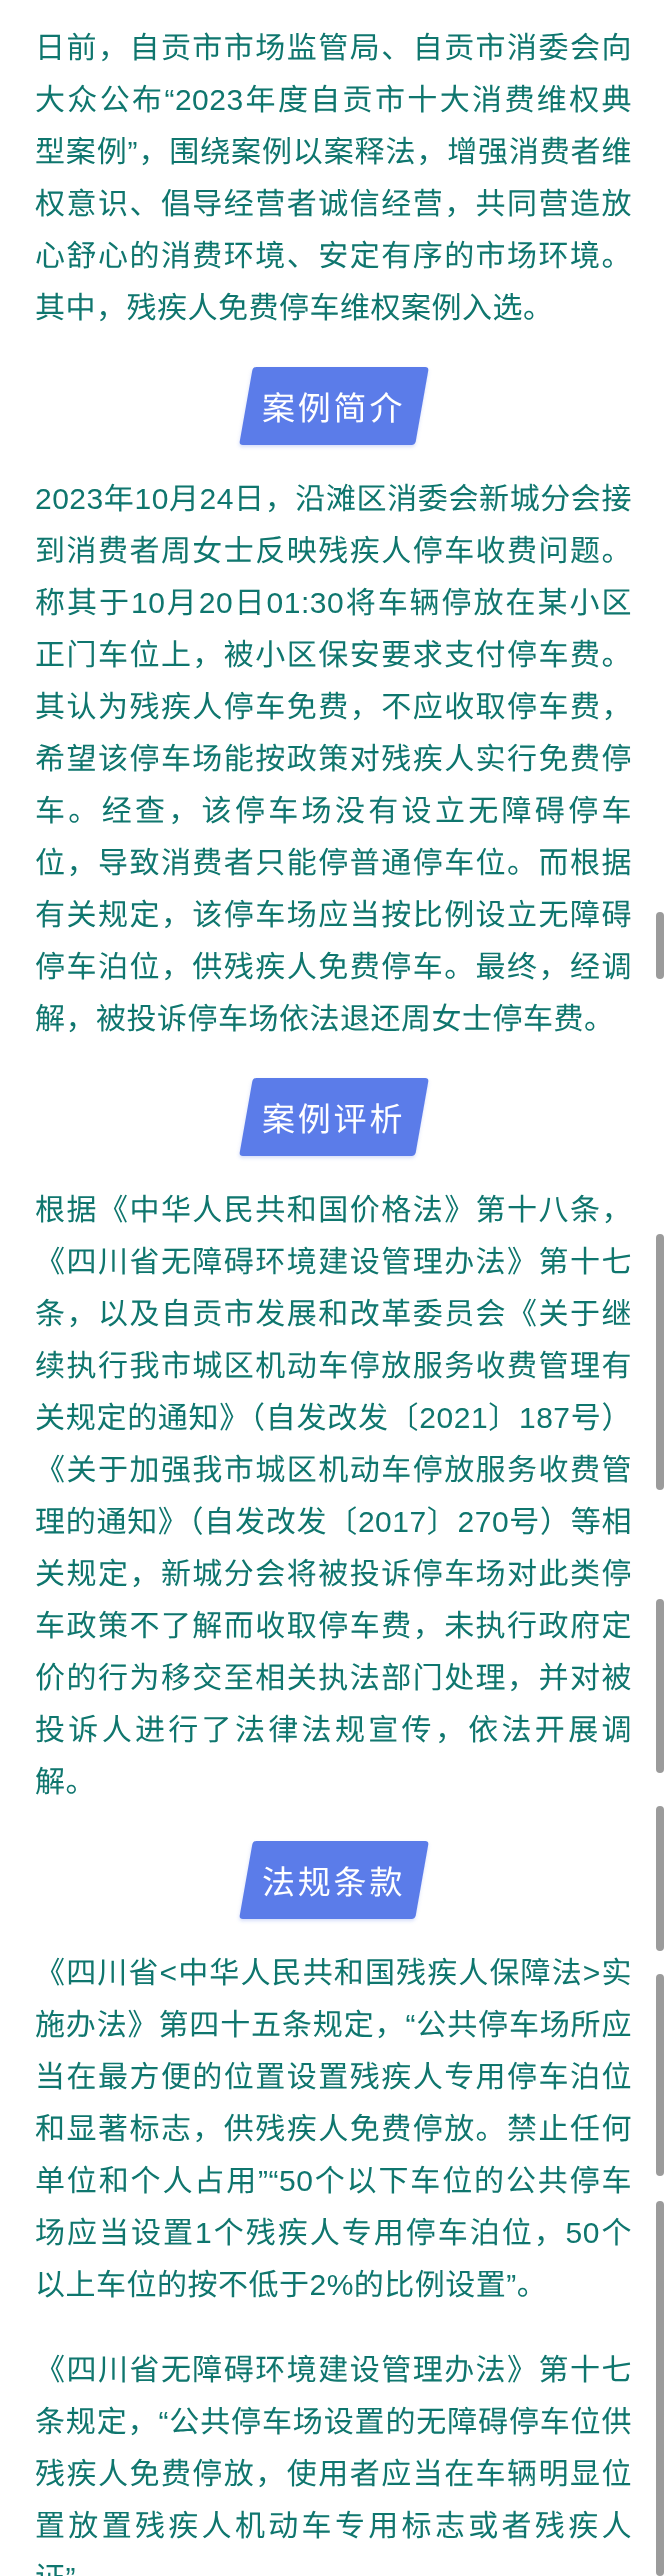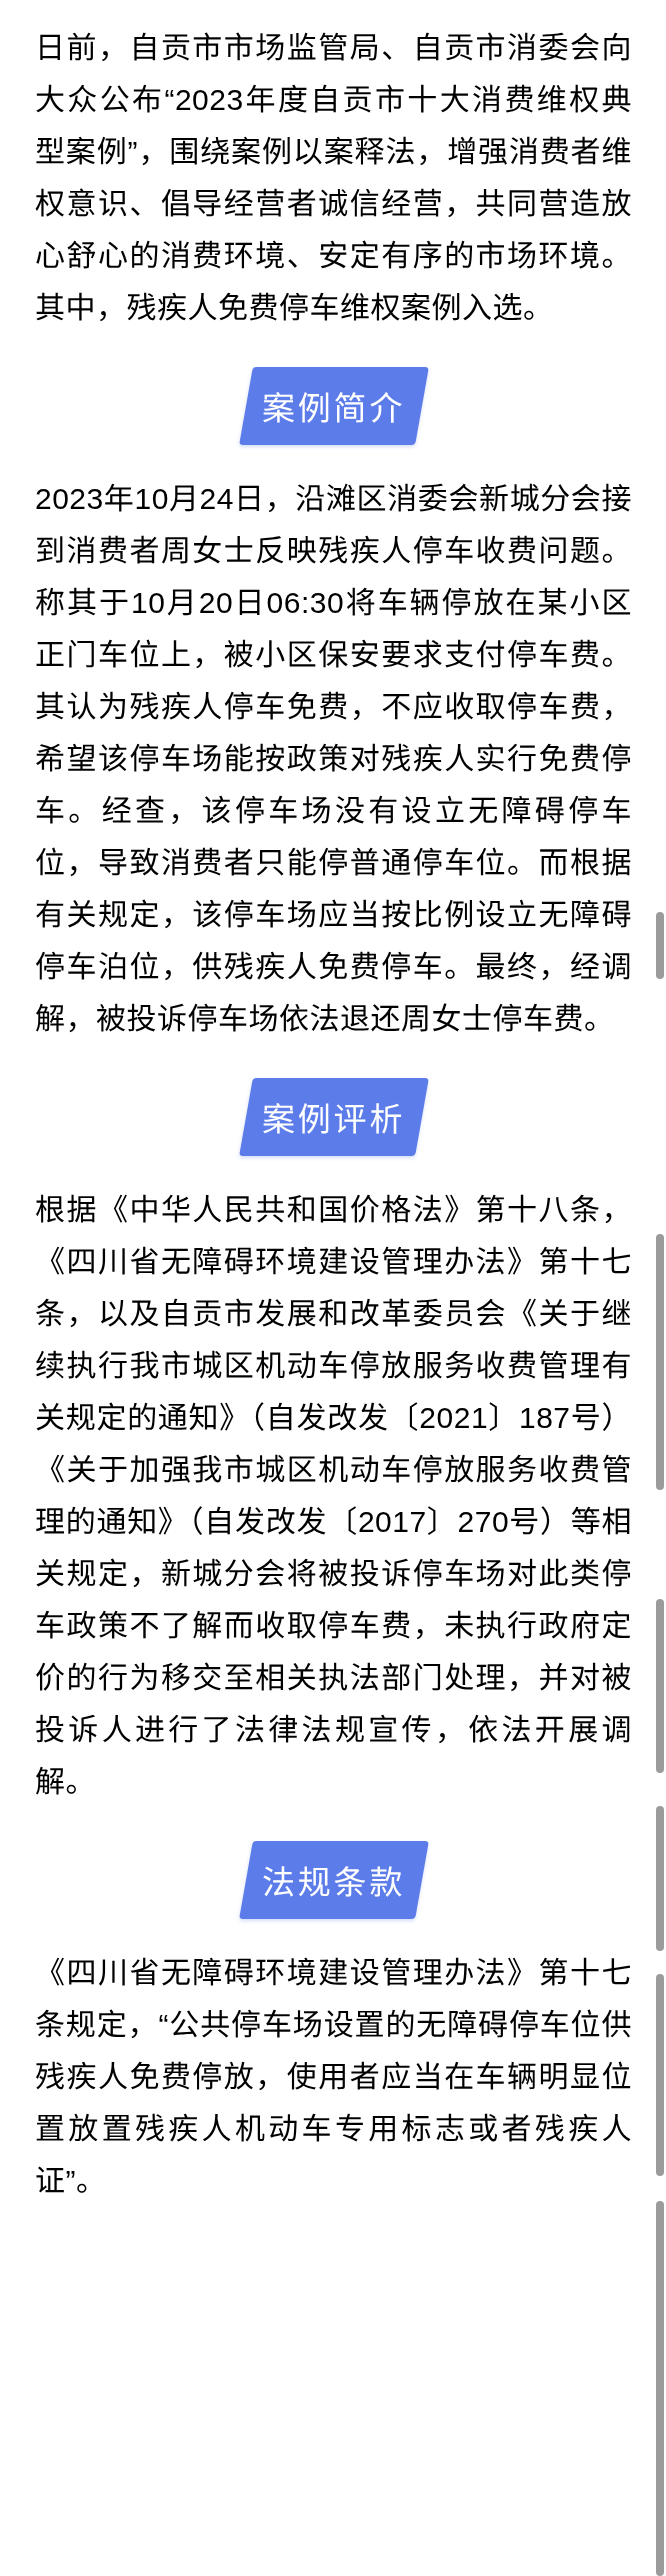--- a/index.html
+++ b/index.html
@@ -14,21 +14,21 @@
     min-height: 2576px;
     background: #ffffff;
     box-sizing: border-box;
     padding: 22px 35px 1.9px 35px;
     overflow: hidden;
   }
   .body-text {
     margin: 0 0 33px 0;
     font-size: 30px;
     line-height: 52px;
-    color: #000000;
+    color: #0f766e;
     text-align: justify;
     letter-spacing: 0.5px;
     word-break: break-all;
   }
   .badge {
     width: 176px;
     height: 78px;
     margin: 33px auto 28px auto;
     background: #5b7ce9;
     border-radius: 3.7px;
@@ -58,32 +58,33 @@
 <body>
 
 <div class="page">
 
   <p class="body-text">日前，自贡市市场监管局、自贡市消委会向大众公布“2023年度自贡市十大消费维权典型案例”，围绕案例以案释法，增强消费者维权意识、倡导经营者诚信经营，共同营造放心舒心的消费环境、安定有序的市场环境。其中，残疾人免费停车维权案例入选。</p>
 
   <div class="badge">
     <span class="badge-label">案例简介</span>
   </div>
 
-  <p class="body-text">2023年10月24日，沿滩区消委会新城分会接到消费者周女士反映残疾人停车收费问题。称其于10月20日06:30将车辆停放在某小区正门车位上，被小区保安要求支付停车费。其认为残疾人停车免费，不应收取停车费，希望该停车场能按政策对残疾人实行免费停车。经查，该停车场没有设立无障碍停车位，导致消费者只能停普通停车位。而根据有关规定，该停车场应当按比例设立无障碍停车泊位，供残疾人免费停车。最终，经调解，被投诉停车场依法退还周女士停车费。</p>
+  <p class="body-text">2023年10月24日，沿滩区消委会新城分会接到消费者周女士反映残疾人停车收费问题。称其于10月20日01:30将车辆停放在某小区正门车位上，被小区保安要求支付停车费。其认为残疾人停车免费，不应收取停车费，希望该停车场能按政策对残疾人实行免费停车。经查，该停车场没有设立无障碍停车位，导致消费者只能停普通停车位。而根据有关规定，该停车场应当按比例设立无障碍停车泊位，供残疾人免费停车。最终，经调解，被投诉停车场依法退还周女士停车费。</p>
 
   <div class="badge">
     <span class="badge-label">案例评析</span>
   </div>
 
   <p class="body-text">根据《中华人民共和国价格法》第十八条，《四川省无障碍环境建设管理办法》第十七条，以及自贡市发展和改革委员会《关于继续执行我市城区机动车停放服务收费管理有关规定的通知》（自发改发〔2021〕187号）《关于加强我市城区机动车停放服务收费管理的通知》（自发改发〔2017〕270号）等相关规定，新城分会将被投诉停车场对此类停车政策不了解而收取停车费，未执行政府定价的行为移交至相关执法部门处理，并对被投诉人进行了法律法规宣传，依法开展调解。</p>
 
   <div class="badge">
     <span class="badge-label">法规条款</span>
   </div>
 
+  <p class="body-text">《四川省&lt;中华人民共和国残疾人保障法&gt;实施办法》第四十五条规定，“公共停车场所应当在最方便的位置设置残疾人专用停车泊位和显著标志，供残疾人免费停放。禁止任何单位和个人占用”“50个以下车位的公共停车场应当设置1个残疾人专用停车泊位，50个以上车位的按不低于2%的比例设置”。</p>
 
   <p class="body-text">《四川省无障碍环境建设管理办法》第十七条规定，“公共停车场设置的无障碍停车位供残疾人免费停放，使用者应当在车辆明显位置放置残疾人机动车专用标志或者残疾人证”。</p>
 
   <div></div>
 
 <div class="sb-seg" style="top: 912px; height: 67px;"></div>
     <div class="sb-seg" style="top: 1234px; height: 256px;"></div>
     <div class="sb-seg" style="top: 1599px; height: 174px;"></div>
     <div class="sb-seg" style="top: 1806px; height: 145px;"></div>
     <div class="sb-seg" style="top: 1974px; height: 202px;"></div>

